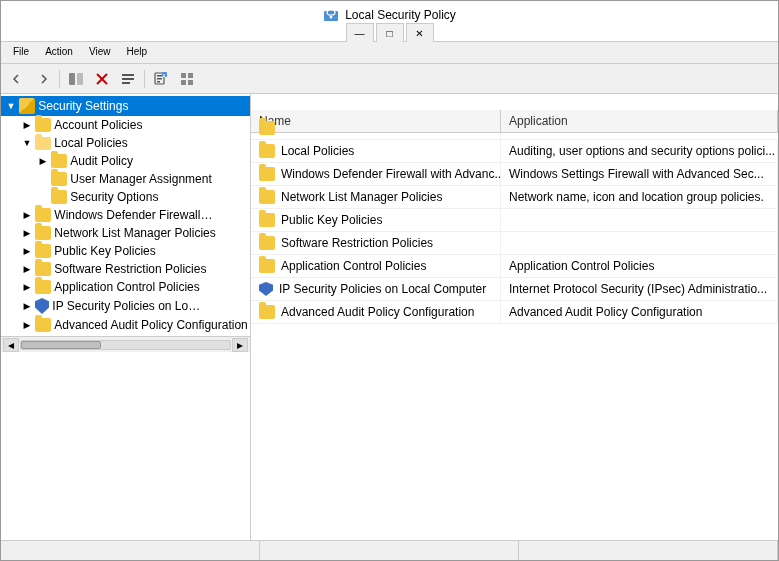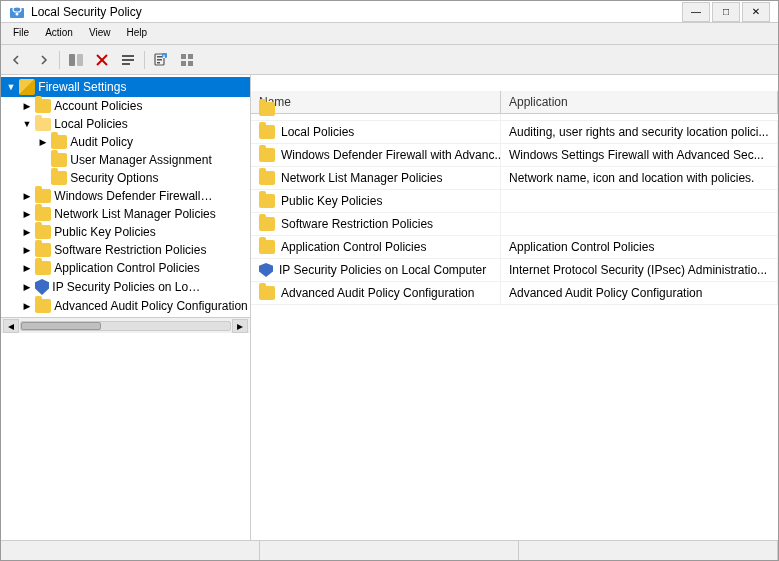--- a/index.html
+++ b/index.html
@@ -14,21 +14,22 @@
       flex-direction: column;
     }
 
     .title-bar {
       background: #fff;
       padding: 6px 8px;
       display: flex;
       align-items: center;
       justify-content: space-between;
       border-bottom: 1px solid #ccc;
-      height: 22px;
+      height: 41px;
+      flex-direction: column;
     }
 
     .title-bar-left {
       display: flex;
       align-items: center;
       gap: 6px;
     }
 
     .title-text {
       font-size: 12px;
@@ -344,21 +345,21 @@
 
   <div class="main-content">
 
     <div class="left-panel">
       <div class="tree-root">
 
         <div class="tree-node">
           <div class="tree-row selected">
             <span class="tree-expander">▼</span>
             <span class="security-settings-icon"></span>
-            &nbsp;<span>Firewall Settings</span>
+            &nbsp;<span>Security Settings</span>
           </div>
           <div class="tree-children">
 
             <div class="tree-node">
               <div class="tree-row">
                 <span class="tree-expander">▶</span>
                 <span class="folder-yellow"></span>
                 &nbsp;<span>Account Policies</span>
               </div>
             </div>
@@ -469,37 +470,37 @@
           <span class="folder-yellow"></span>
           Account Policies
         </div>
       </div>
 
       <div class="list-row">
         <div class="list-cell">
           <span class="folder-yellow"></span>
           Local Policies
         </div>
-        <div class="list-cell">Auditing, user rights and security location polici...</div>
+        <div class="list-cell">Auditing, user options and security options polici...</div>
       </div>
 
       <div class="list-row">
         <div class="list-cell">
           <span class="folder-yellow"></span>
           Windows Defender Firewall with Advanc...
         </div>
         <div class="list-cell">Windows Settings Firewall with Advanced Sec...</div>
       </div>
 
       <div class="list-row">
         <div class="list-cell">
           <span class="folder-yellow"></span>
           Network List Manager Policies
         </div>
-        <div class="list-cell">Network name, icon and location with policies.</div>
+        <div class="list-cell">Network name, icon and location group policies.</div>
       </div>
 
       <div class="list-row">
         <div class="list-cell">
           <span class="folder-yellow"></span>
           Public Key Policies
         </div>
         <div class="list-cell"></div>
       </div>
 

